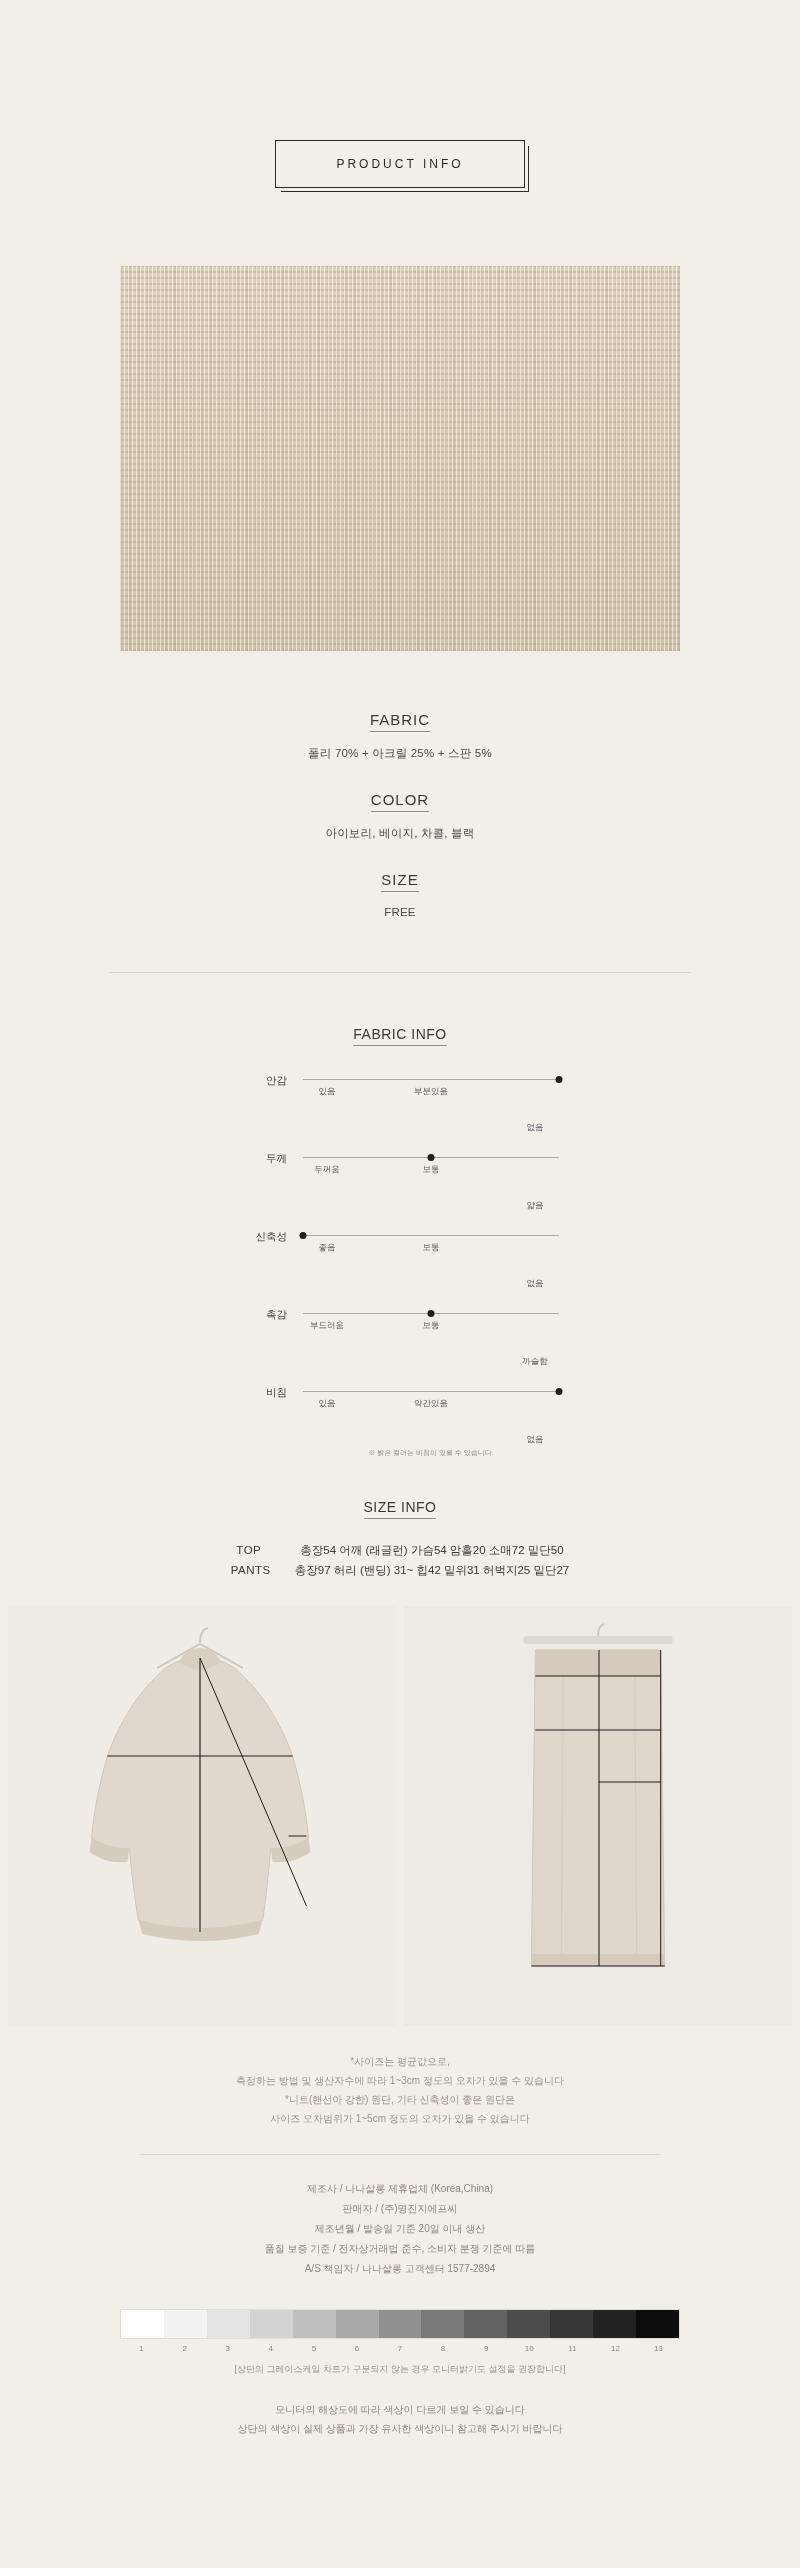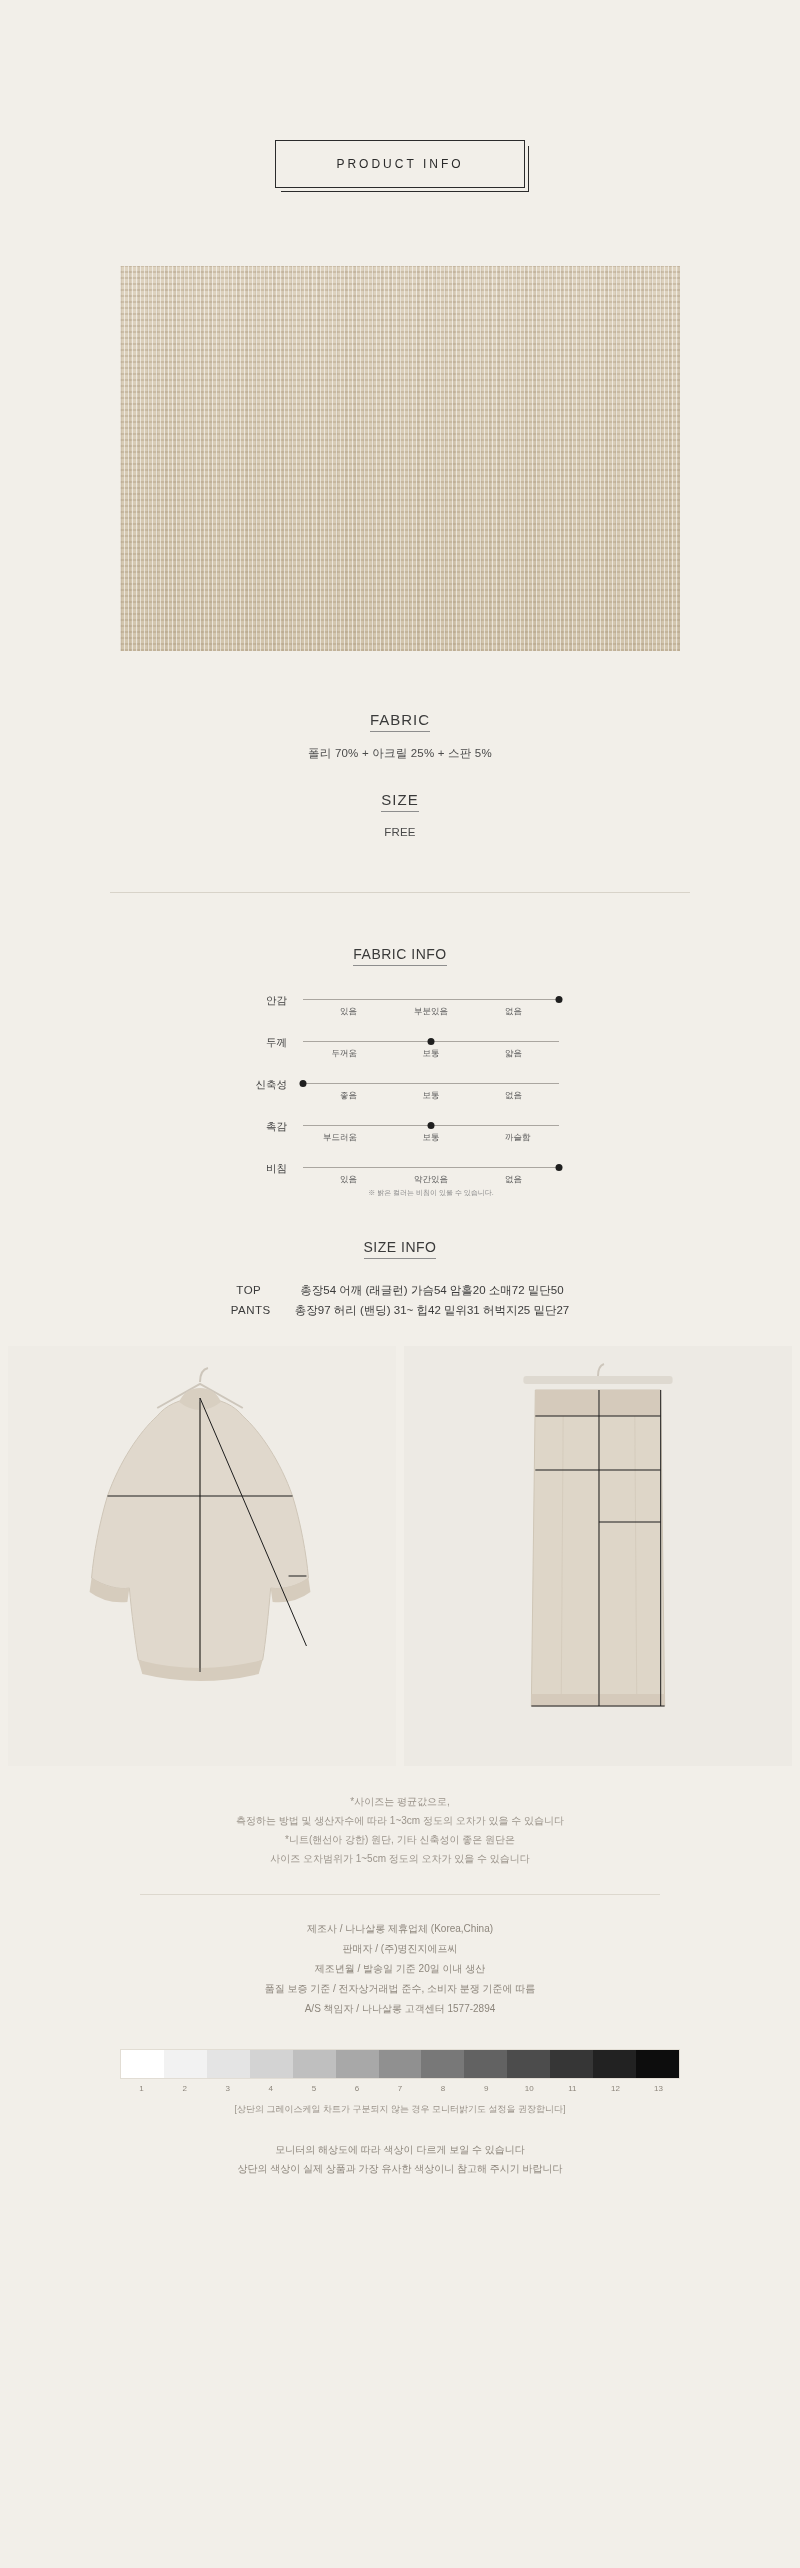--- a/index.html
+++ b/index.html
@@ -145,23 +145,23 @@
     transform: translateX(-50%);
   }
   .scale-ticks {
     display: flex;
     justify-content: space-between;
     margin-top: 6px;
     font-size: 8.5px;
     color: #5a5a5a;
   }
   .scale-ticks span { width: 60px; }
-  .scale-ticks span:nth-child(1) { text-align: right; }
+  .scale-ticks span:nth-child(1) { text-align: center; }
   .scale-ticks span:nth-child(2) { text-align: center; }
-  .scale-ticks span:nth-child(3) { text-align: left; }
+  .scale-ticks span:nth-child(3) { text-align: center; margin-top: 36px; }
   .scale-note {
     font-size: 7px;
     color: #8b8b8b;
     text-align: center;
     margin-top: 2px;
   }
 
   
   .size-info {
     margin-top: 40px;
@@ -278,20 +278,24 @@
   </div>
 
   <div class="swatch-wrap">
     <div class="swatch"></div>
   </div>
 
   <div class="specs">
     <div>
       <div class="spec-title">FABRIC</div>
       <div class="spec-value">폴리 70% + 아크릴 25% + 스판 5%</div>
+    </div>
+    <div>
+      <div class="spec-title">COLOR</div>
+      <div class="spec-value">아이보리, 베이지, 차콜, 블랙</div>
     </div>
     <div>
       <div class="spec-title">SIZE</div>
       <div class="spec-value last">FREE</div>
     </div>
   </div>
 
   <div class="divider"></div>
 
   <div class="fabric-info">

